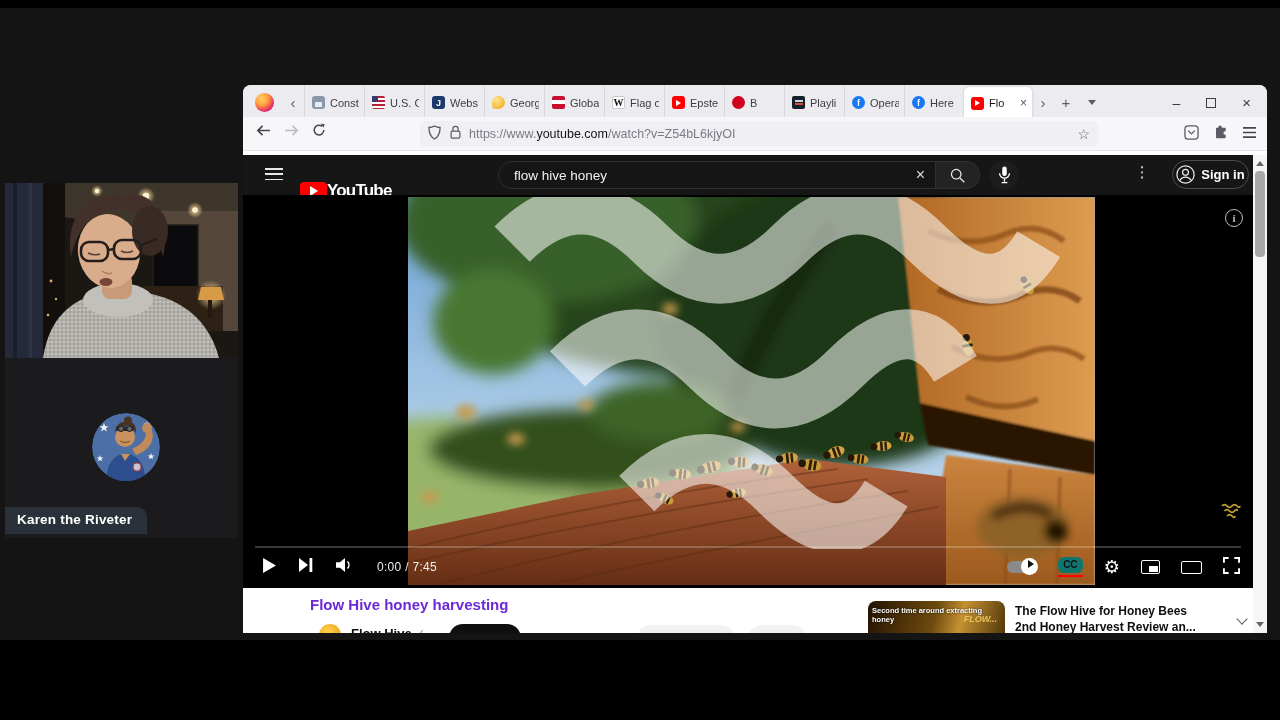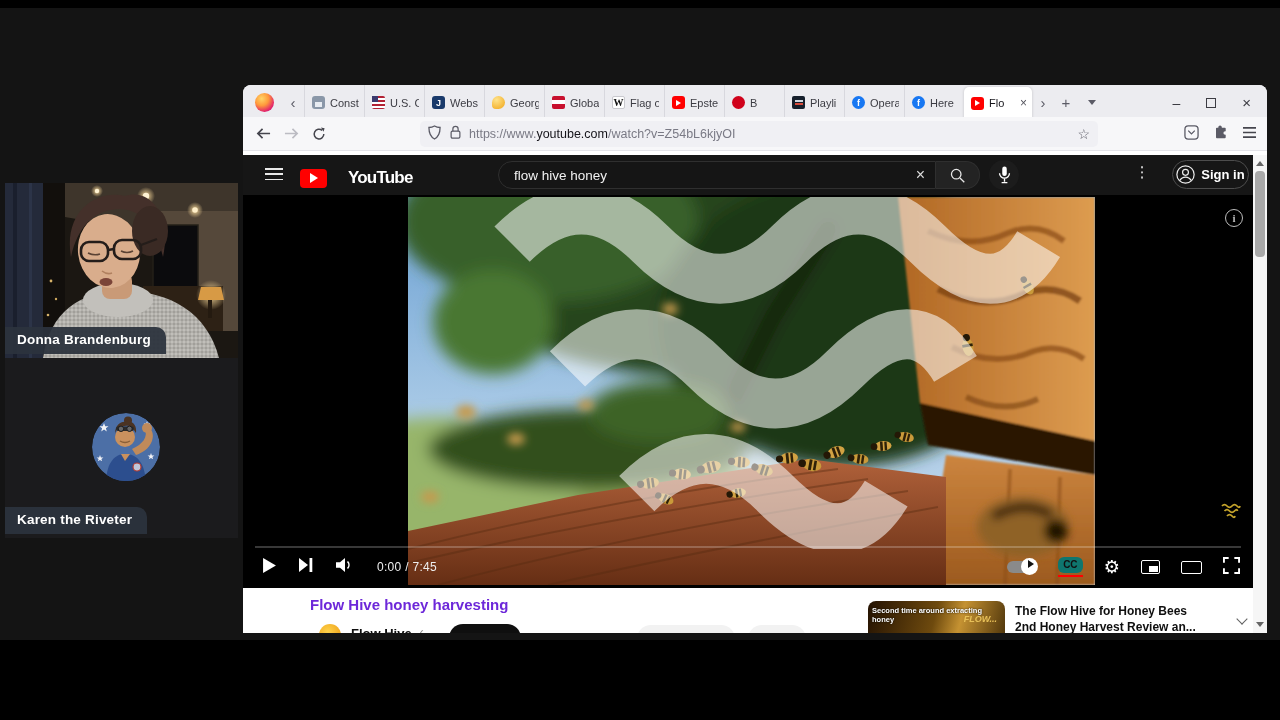--- a/index.html
+++ b/index.html
@@ -49,33 +49,33 @@
   .fav-playlist i:first-child{background:#cfd6de}
   .fav-fb{background:#1877f2;border-radius:50%;color:#fff;font-size:9px;font-weight:700}
   .strip-btn{color:#5b5b66;font-size:15px;width:24px;text-align:center}
   .caret-down{width:0;height:0;border-left:4px solid transparent;border-right:4px solid transparent;border-top:5px solid #5b5b66;margin:0 10px}
   #win-controls{margin-left:auto;display:flex;align-items:center;gap:26px;padding-right:16px;color:#3c3c43}
   #win-min{font-size:14px}
   #win-max{width:10px;height:10px;border:1.3px solid #3c3c43}
   #win-close{font-size:15px}
 
   
-  #navbar{position:absolute;left:0;top:32px;width:1024px;height:34px;background:#f7f7f9;display:flex;align-items:center;border-bottom:1px solid #e3e3e8}
+  #navbar{position:absolute;left:0;top:32px;width:1024px;height:34px;background:#f7f7f9;display:flex;border-bottom:1px solid #e3e3e8}
   .nav-icon{width:28px;height:26px;display:flex;align-items:center;justify-content:center}
   #urlbar{position:absolute;left:177px;top:4px;width:678px;height:26px;background:#f0f0f4;border-radius:5px;display:flex;align-items:center;padding:0 8px}
   #url-text{font-size:12.5px;color:#7a7a85;margin-left:8px;white-space:nowrap}
   #url-text .domain{color:#15141a}
   #bookmark-star{margin-left:auto;color:#5b5b66;font-size:14px}
   #nav-right{position:absolute;right:6px;top:4px;height:26px;display:flex;align-items:center;gap:14px;padding-right:4px}
 
   
   #masthead{position:absolute;left:0;top:70px;width:1010px;height:40px;background:#161616}
   #yt-burger{position:absolute;left:22px;top:13px;width:18px}
   #yt-burger i{display:block;height:1.7px;background:#e8e8e8;margin-bottom:3.6px}
-  #yt-logo{position:absolute;left:57px;top:13px;display:flex;align-items:center;gap:21px}
+  #yt-logo{position:absolute;left:57px;top:26px;display:flex;align-items:center;gap:0}
   #yt-logo-box{width:27px;height:19px;background:#f00;border-radius:4px;display:flex;align-items:center;justify-content:center}
   #yt-logo-box::after{content:"";border-left:8px solid #fff;border-top:5px solid transparent;border-bottom:5px solid transparent}
   #yt-logo-text{color:#fff;font-size:17px;font-weight:700;letter-spacing:-0.8px}
   #searchbox{position:absolute;left:255px;top:6px;width:438px;height:28px;background:#151515;border:1px solid #2f2f2f;border-radius:14px 0 0 14px;display:flex;align-items:center}
   #search-input{background:transparent;border:none;outline:none;color:#f1f1f1;font-size:13.5px;padding-left:15px;width:380px;font-family:"Liberation Sans",sans-serif}
   #search-clear{color:#ddd;font-size:16px;margin-left:auto;padding-right:10px}
   #search-btn{position:absolute;left:693px;top:6px;width:44px;height:28px;background:#232323;border:1px solid #2f2f2f;border-left:none;border-radius:0 14px 14px 0;display:flex;align-items:center;justify-content:center}
   #mic-btn{position:absolute;left:746px;top:5px;width:30px;height:30px;border-radius:50%;background:#1c1c1c;display:flex;align-items:center;justify-content:center}
   #yt-kebab{position:absolute;left:890px;top:8px;width:18px;text-align:center;color:#e8e8e8;font-size:15px}
   #signin-btn{position:absolute;left:929px;top:5px;width:77px;height:29px;border:1px solid #4d4d4d;border-radius:15px;display:flex;align-items:center;justify-content:center;gap:6px;color:#fff;font-size:13px;font-weight:600}
@@ -177,21 +177,20 @@
     <ellipse cx="145" cy="48" rx="18" ry="25" fill="#3a2a24"></ellipse>
     <rect x="76" y="59" width="27" height="19" rx="8" fill="none" stroke="#241d1a" stroke-width="2.6"></rect>
     <rect x="109" y="57" width="27" height="19" rx="8" fill="none" stroke="#241d1a" stroke-width="2.6"></rect>
     <line x1="103" y1="67" x2="109" y2="66" stroke="#241d1a" stroke-width="2.4"></line>
     <line x1="136" y1="62" x2="152" y2="56" stroke="#241d1a" stroke-width="2.4"></line>
     <path d="M83,70 q6,3 12,1" stroke="#5a4234" stroke-width="1.6" fill="none"></path>
     <path d="M116,68 q6,3 12,0" stroke="#5a4234" stroke-width="1.6" fill="none"></path>
     <path d="M97,88 q5,4 10,2" stroke="#b0805f" stroke-width="1.6" fill="none"></path>
     <ellipse cx="101" cy="99" rx="6.5" ry="4" fill="#7a4438"></ellipse>
   </svg>
-  <div class="name-label">Donna Brandenburg</div>
 </div>
 
 <div class="tile" id="tile-karen">
   <div class="avatar-wrap">
     <svg width="68" height="68" viewBox="0 0 68 68">
       <circle cx="34" cy="34" r="34" fill="#4c6fa6"></circle>
       <g fill="#f2f3f7">
         <polygon points="12,10 13.2,13.2 16.5,13.2 13.9,15.2 14.8,18.4 12,16.5 9.2,18.4 10.1,15.2 7.5,13.2 10.8,13.2"></polygon>
         <polygon points="55,8 55.9,10.4 58.4,10.4 56.4,11.9 57.1,14.3 55,12.9 52.9,14.3 53.6,11.9 51.6,10.4 54.1,10.4"></polygon>
         <polygon points="8,42 8.9,44.4 11.4,44.4 9.4,45.9 10.1,48.3 8,46.9 5.9,48.3 6.6,45.9 4.6,44.4 7.1,44.4"></polygon>

